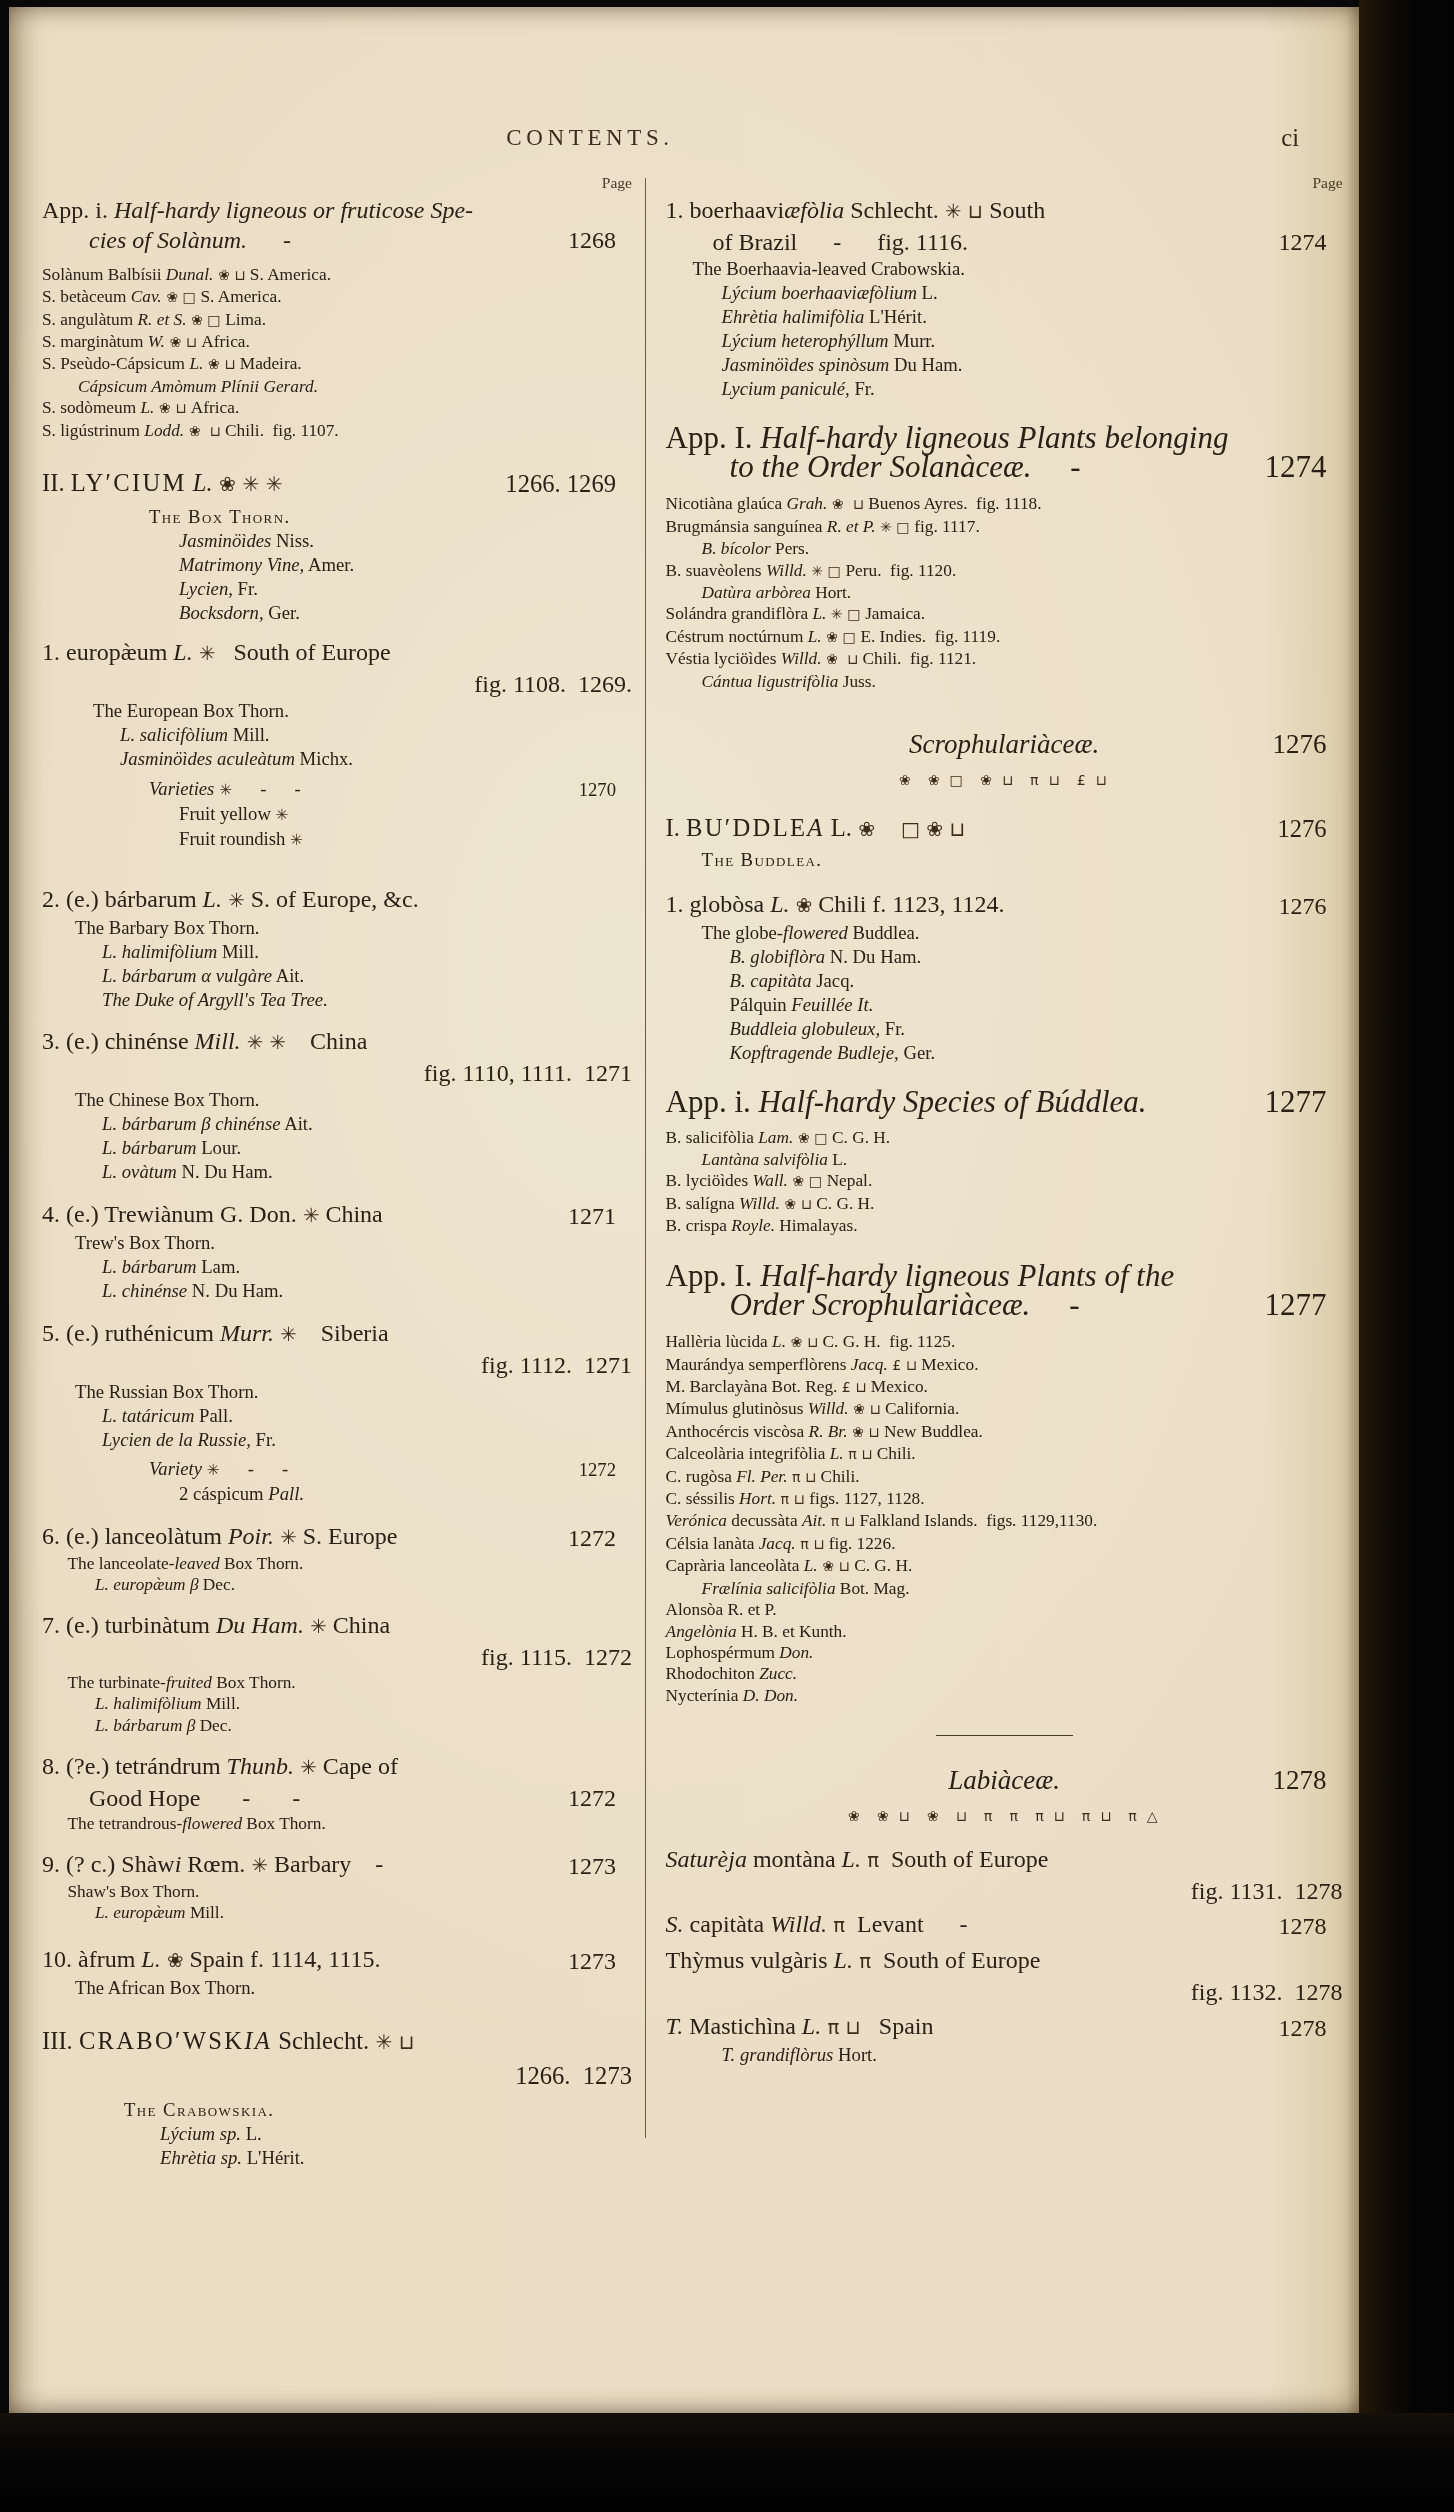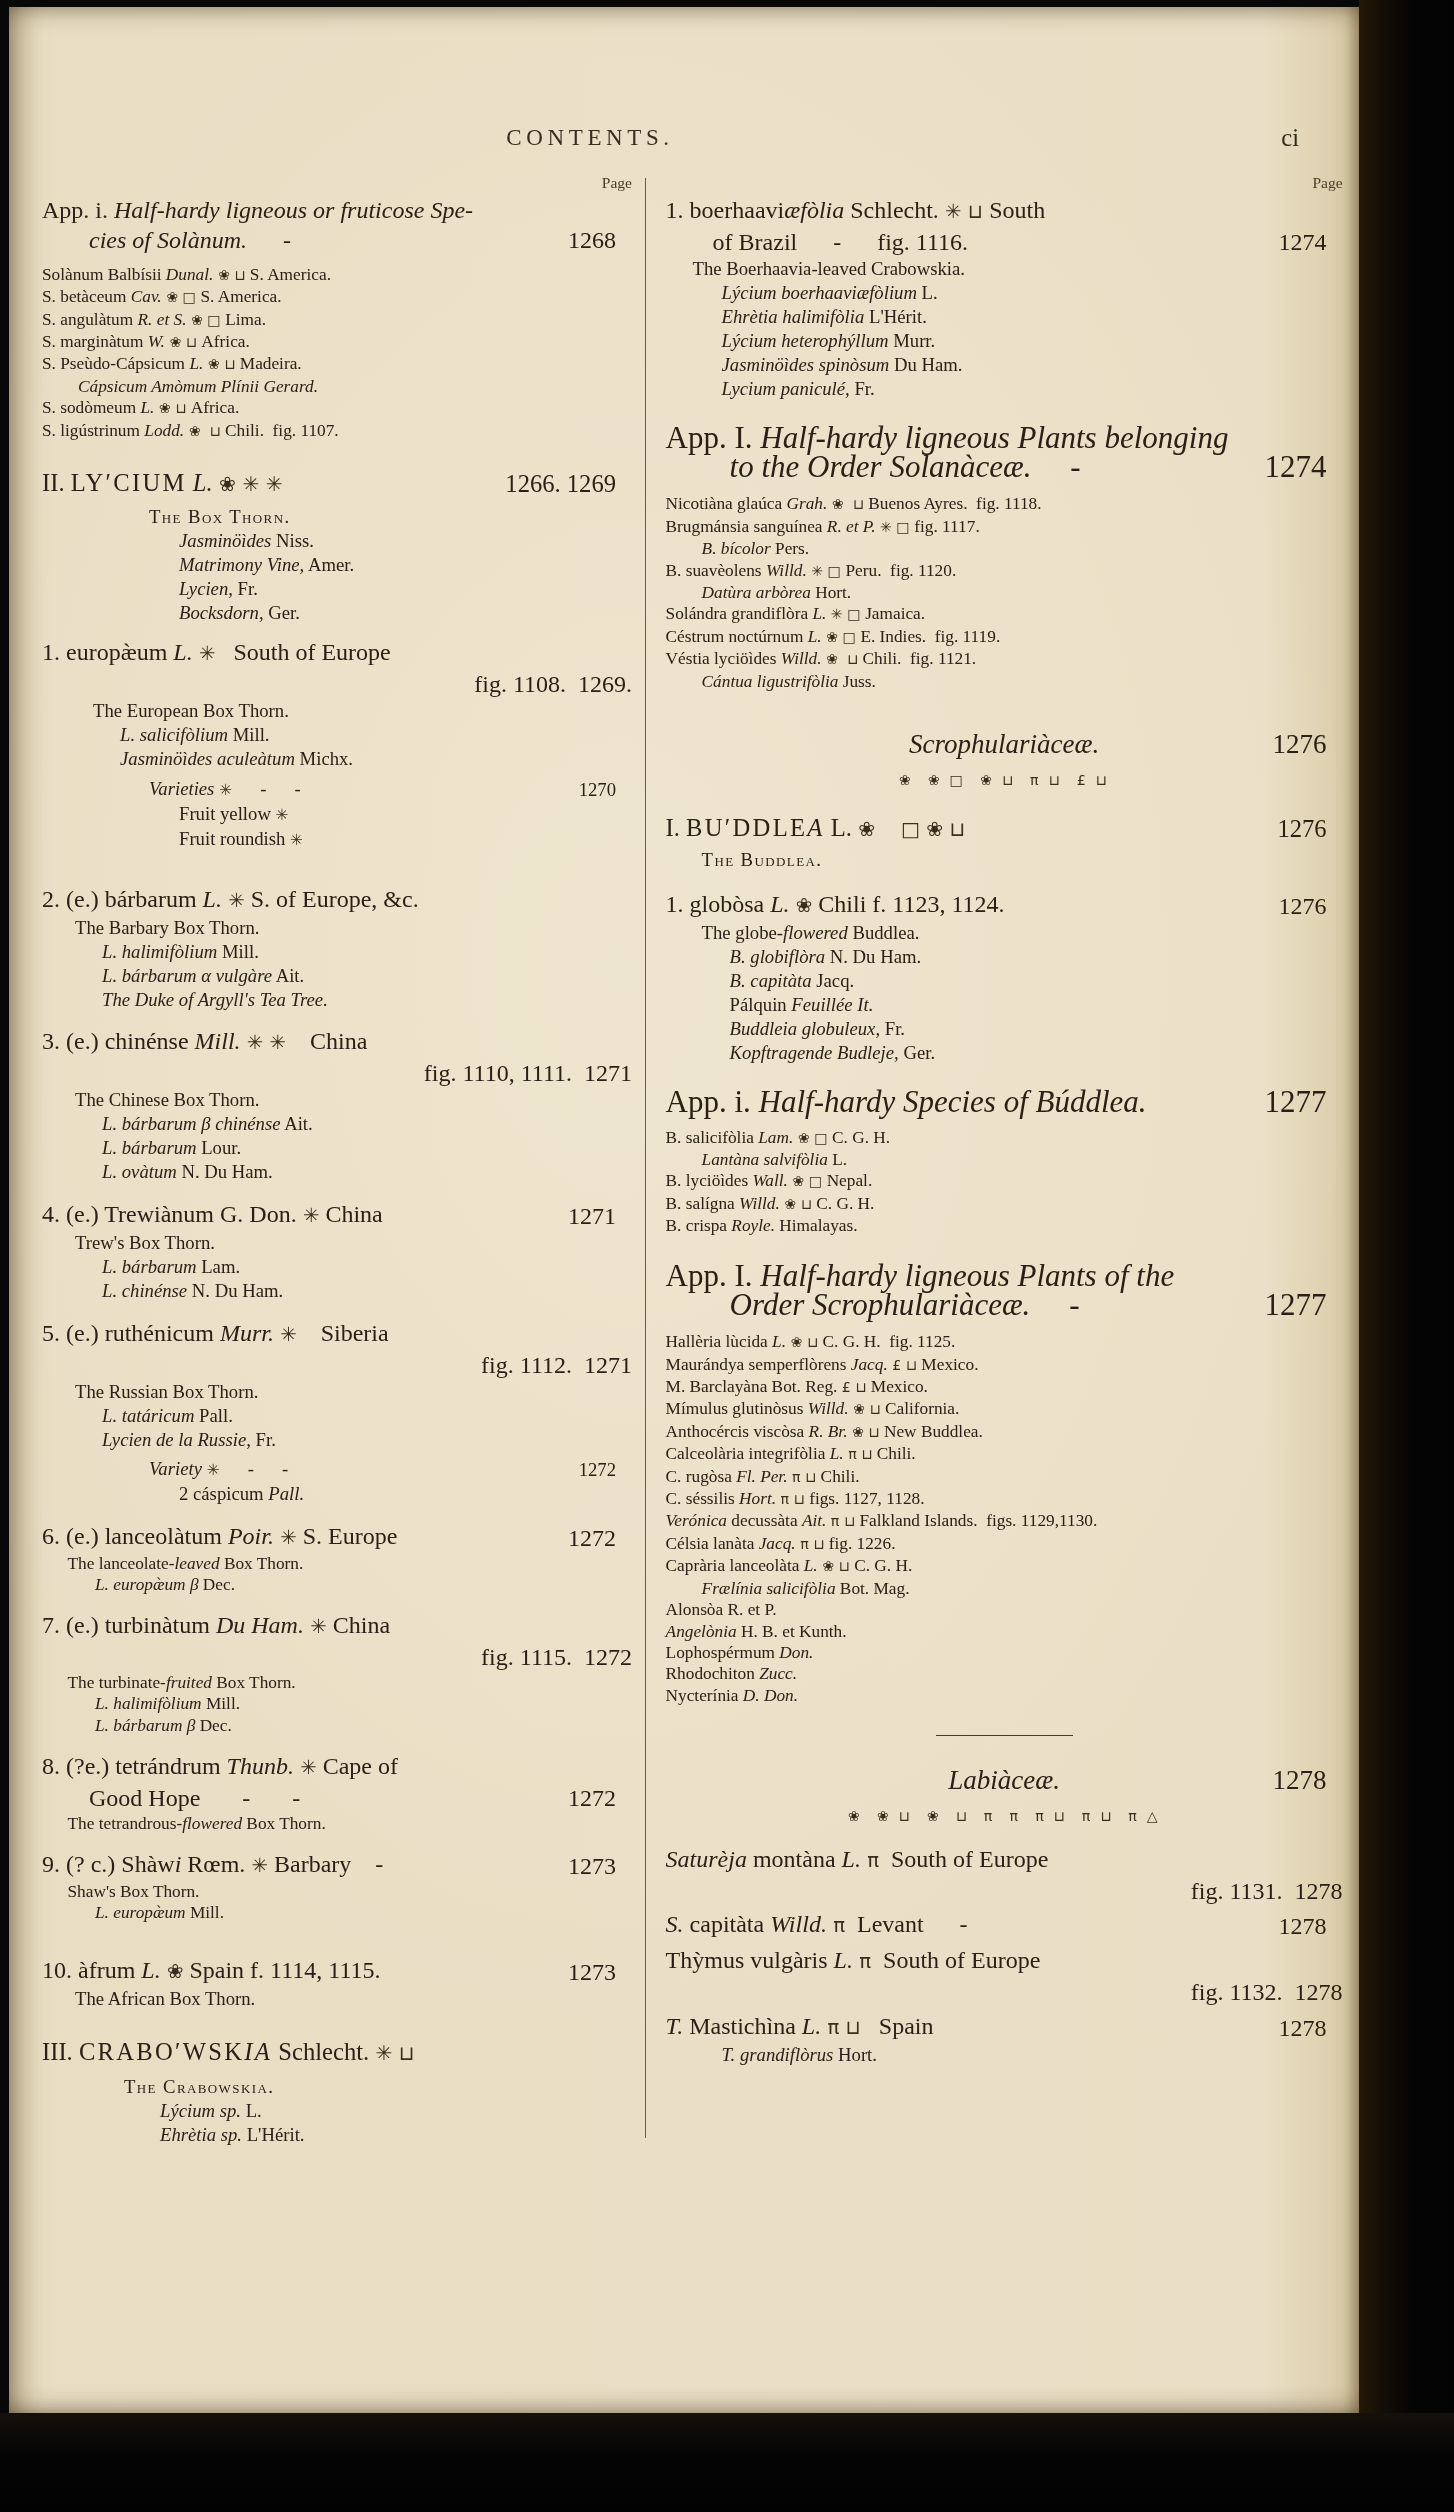--- a/index.html
+++ b/index.html
@@ -132,23 +132,24 @@
           <div class="ln main al-right"><span class="s-r">fig. 1115.  1272</span></div>
           <div class="ln fine" style="padding-left: 25.5px;"><span class="s-r">The turbinate-</span><span class="s-i">fruited</span><span class="s-r"> Box Thorn.</span></div>
           <div class="ln fine" style="padding-left: 53px;"><span class="s-i">L. halimifòlium</span><span class="s-r"> Mill.</span></div>
           <div class="ln fine" style="padding-left: 53px;"><span class="s-i">L. bárbarum β</span><span class="s-r"> Dec.</span></div>
           <div class="ln main" style="margin-top: 14.6px;"><span class="s-r">8. (?e.) tetrándrum </span><span class="s-i">Thunb.</span><span class="s-sym"> ✳</span><span class="s-r"> Cape of</span></div>
           <div class="ln main" style="padding-left: 47px;"><span class="s-r">Good Hope       -       -      </span><span class="pg">1272</span></div>
           <div class="ln fine" style="padding-left: 25.5px;"><span class="s-r">The tetrandrous-</span><span class="s-i">flowered</span><span class="s-r"> Box Thorn.</span></div>
           <div class="ln main" style="margin-top: 14.6px;"><span class="s-r">9. (? c.) Shàw</span><span class="s-i">i</span><span class="s-r"> Rœm.</span><span class="s-sym"> ✳</span><span class="s-r"> Barbary    -</span><span class="pg">1273</span></div>
           <div class="ln fine" style="padding-left: 25.5px;"><span class="s-r">Shaw's Box Thorn.</span></div>
           <div class="ln fine" style="padding-left: 53px;"><span class="s-i">L. europæ̀um</span><span class="s-r"> Mill.</span></div>
-          <div class="ln main" style="margin-top: 31px;"><span class="s-r">10. àfrum </span><span class="s-i">L.</span><span class="s-sym"> ❀</span><span class="s-r"> Spain f. 1114, 1115.</span><span class="pg">1273</span></div>
+          <div class="ln main" style="margin-top: 20px;"><span class="s-r">10. àfrum </span><span class="s-i">L.</span><span class="s-sym"> ❀</span><span class="s-r"> Spain f. 1114, 1115.</span><span class="pg">1273</span></div>
           <div class="ln sub" style="padding-left: 33px;"><span class="s-r">The African Box Thorn.</span></div>
           <div class="ln head" style="margin-top: 24px;"><span class="s-r">III. </span><span class="s-gc">CRABO′WSK</span><span class="s-gci">IA</span><span class="s-r"> Schlecht.</span><span class="s-sym"> ✳ ⊔</span></div>
+          <div class="ln head al-right"><span class="s-r">1266.  1273</span></div>
           <div class="ln sub" style="padding-left: 82px; margin-top: 5.5px;"><span class="s-sc">The Crabowskia.</span></div>
           <div class="ln sub" style="padding-left: 118px;"><span class="s-i">Lýcium sp.</span><span class="s-r"> L.</span></div>
           <div class="ln sub" style="padding-left: 118px;"><span class="s-i">Ehrètia sp.</span><span class="s-r"> L'Hérit.</span></div>
         </div>
       <div class="divider"></div>
       <div class="col col-right">
           <div class="ln pagelab al-right"><span class="s-r">Page</span></div>
           <div class="ln main" style="margin-top: 1.8px;"><span class="s-r">1. boerhaavi</span><span class="s-i">æfòlia</span><span class="s-r"> Schlecht.</span><span class="s-sym"> ✳ ⊔</span><span class="s-r"> South</span></div>
           <div class="ln main" style="padding-left: 47px;"><span class="s-r">of Brazil      -      fig. 1116.</span><span class="pg">1274</span></div>
           <div class="ln sub" style="padding-left: 27px;"><span class="s-r">The Boerhaavia-leaved Crabowskia.</span></div>

